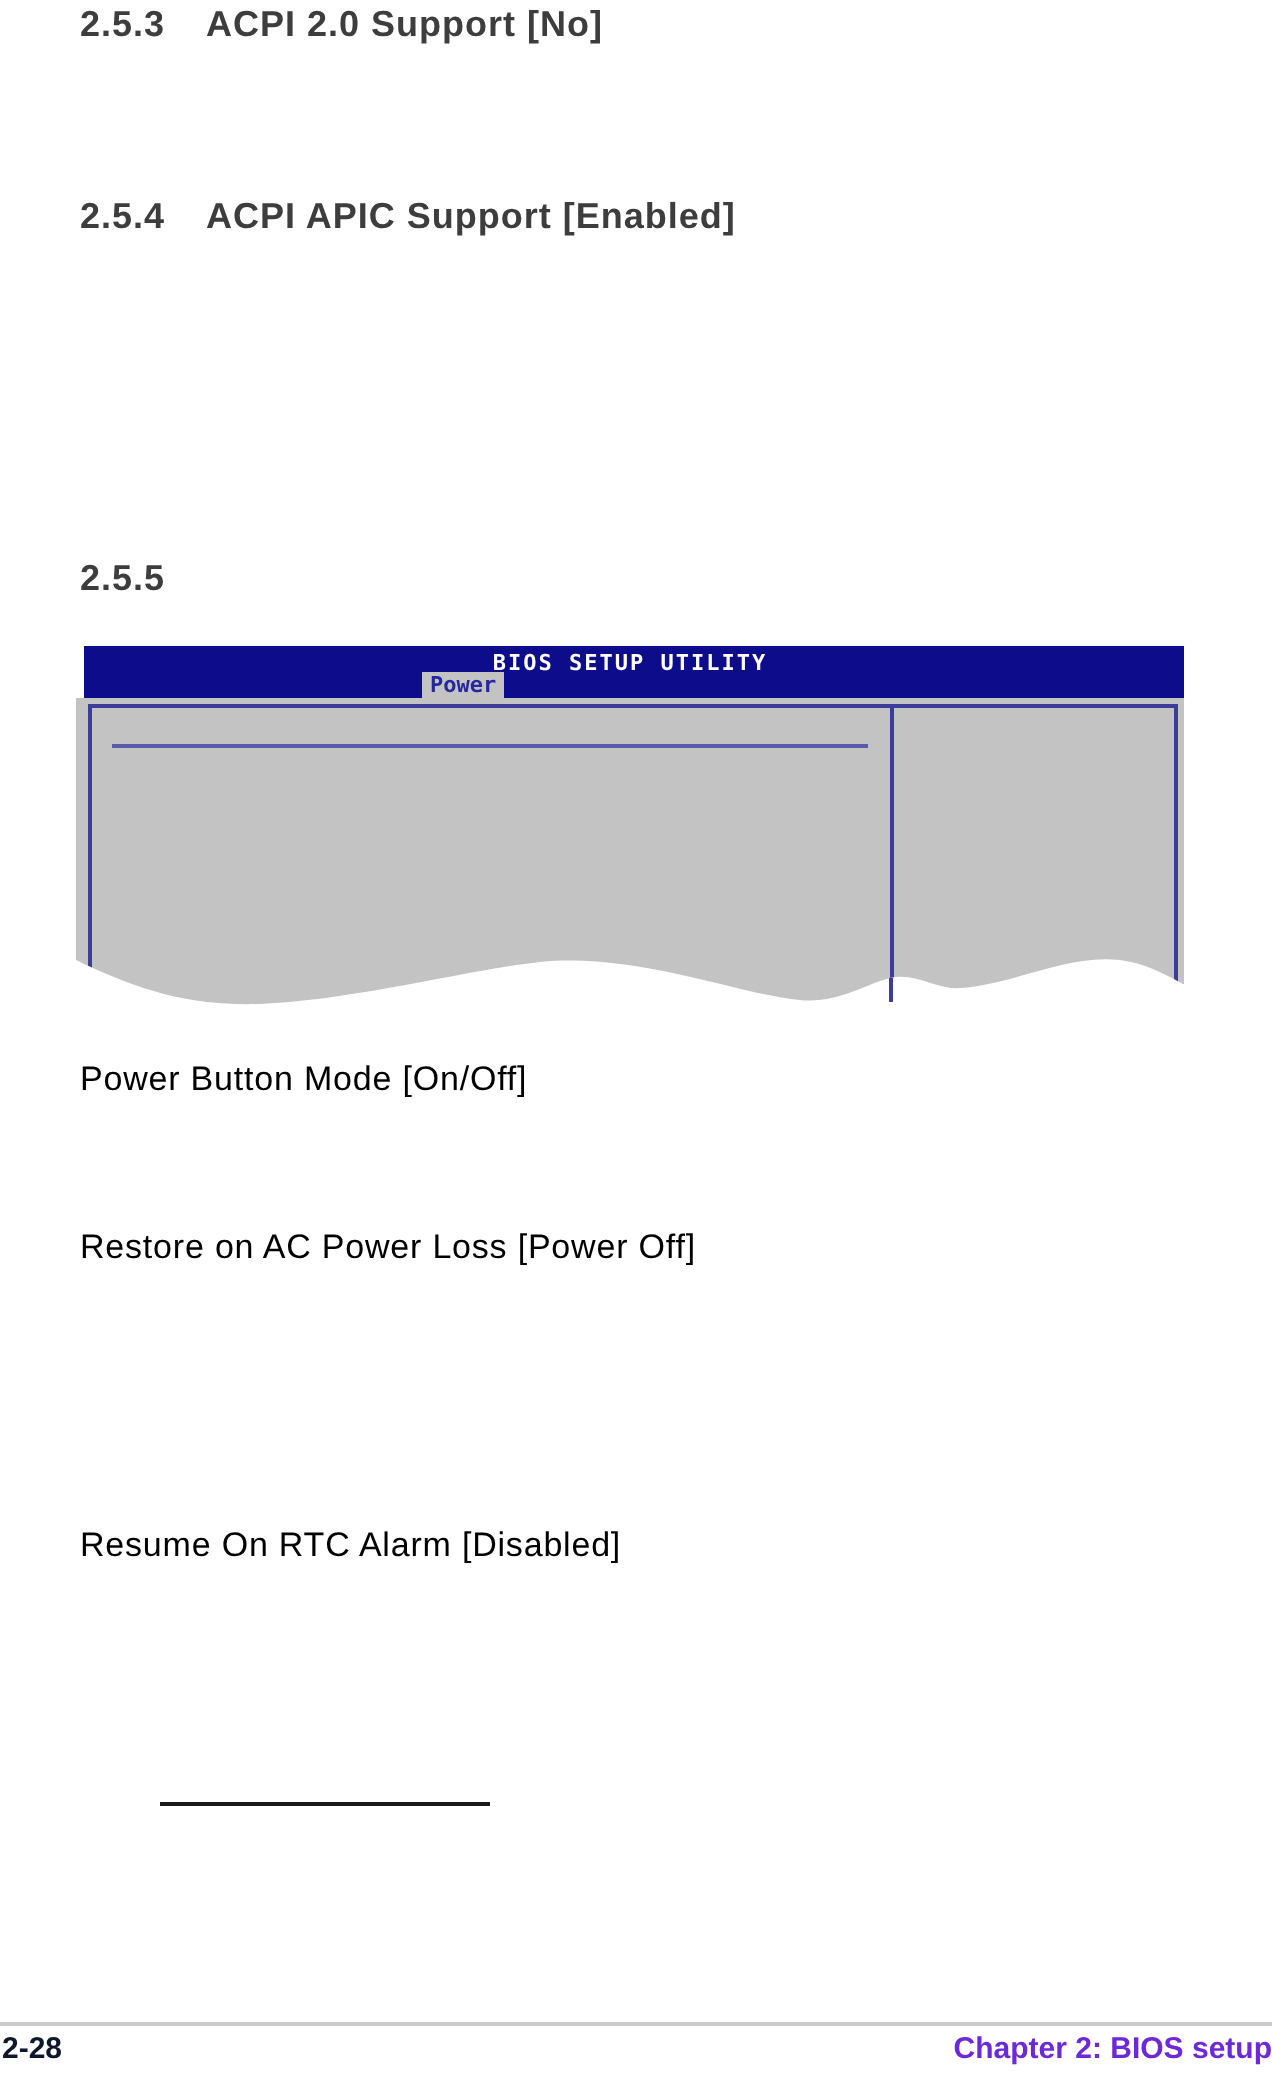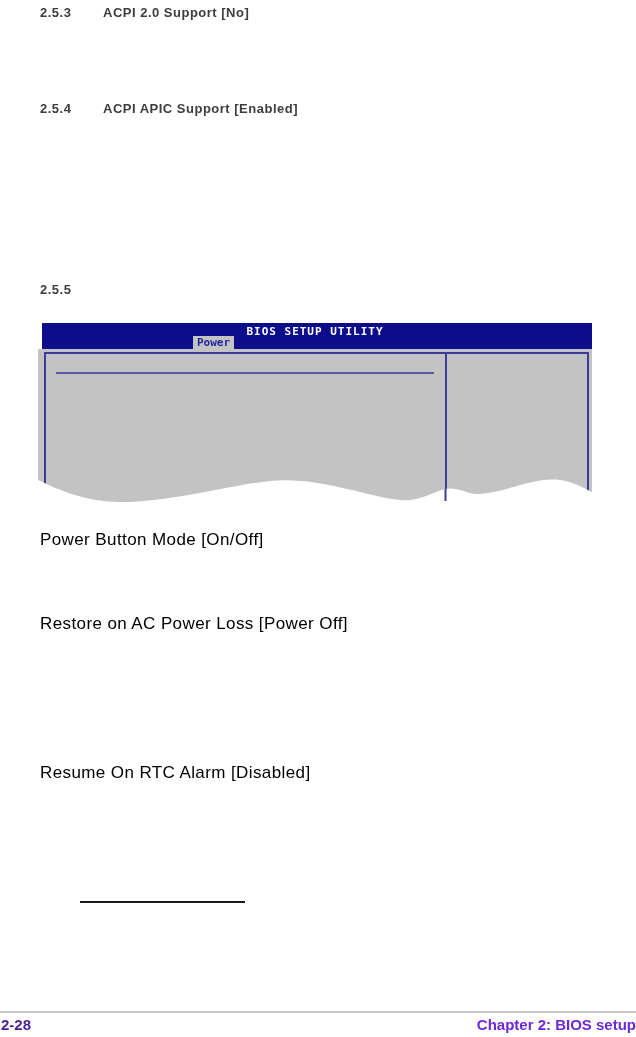--- a/index.html
+++ b/index.html
@@ -12,21 +12,21 @@
     overflow: hidden;
     font-family: "Liberation Sans", sans-serif;
   }
 
   
   .section-heading {
     position: absolute;
     left: 40px;
     display: flex;
     font-weight: 700;
-    font-size: 13px;
+    font-size: 18px;
     line-height: 23px;
     color: #3d3d3d;
     letter-spacing: 0.5px;
     white-space: nowrap;
   }
   .section-heading .num { width: 63px; flex: 0 0 63px; }
   .sub-heading {
     position: absolute;
     left: 40px;
     font-weight: 400;
@@ -56,21 +56,21 @@
     left: 0; right: 0; top: 3px;
     text-align: center;
     font-family: "DejaVu Sans Mono", monospace;
     font-weight: 700;
     font-size: 11px;
     letter-spacing: 1px;
     color: #ffffff;
   }
   .bios .tab {
     position: absolute;
-    left: 155px; top: 14px;
+    left: 173px; top: 14px;
     height: 13px;
     padding: 0 4px;
     background: #c3c3c3;
     font-family: "DejaVu Sans Mono", monospace;
     font-weight: 700;
     font-size: 11px;
     line-height: 13px;
     color: #2626a0;
   }
   .bios .body {
@@ -116,21 +116,21 @@
     position: absolute;
     left: 0; right: 0; top: 1011px;
     height: 2px;
     background: #c9c9c9;
   }
   .footer-page-number {
     position: absolute;
     left: 1px; top: 1016px;
     font-weight: 700;
     font-size: 15px;
-    color: #4c1d95;
+    color: #0f172a;
   }
   .footer-chapter {
     position: absolute;
     right: 0px; top: 1016px;
     font-weight: 700;
     font-size: 15px;
     color: #6d28d9;
   }
 </style>
 </head>

